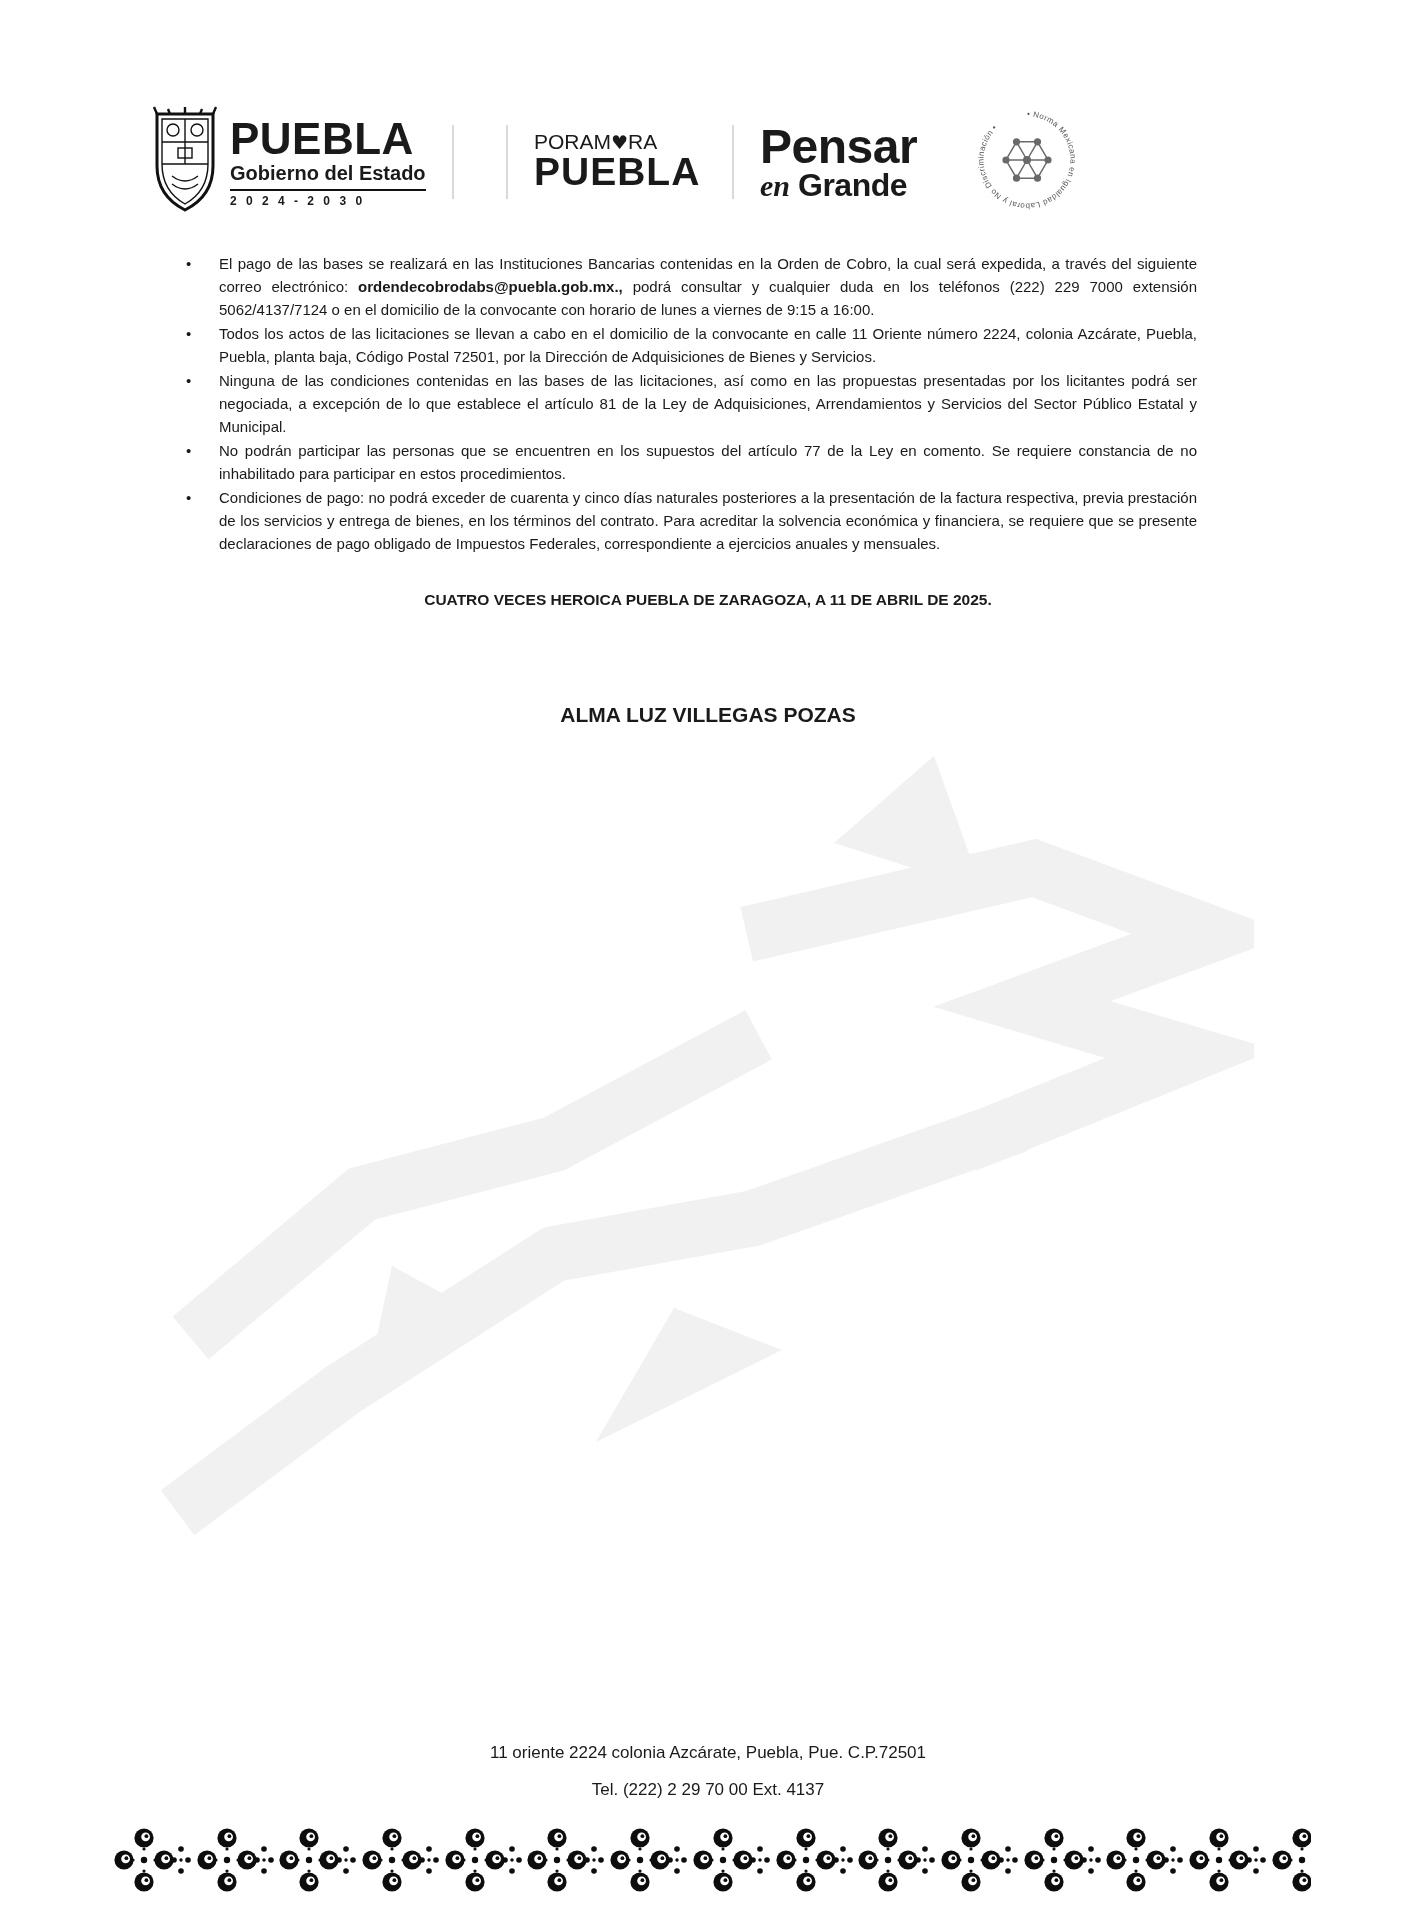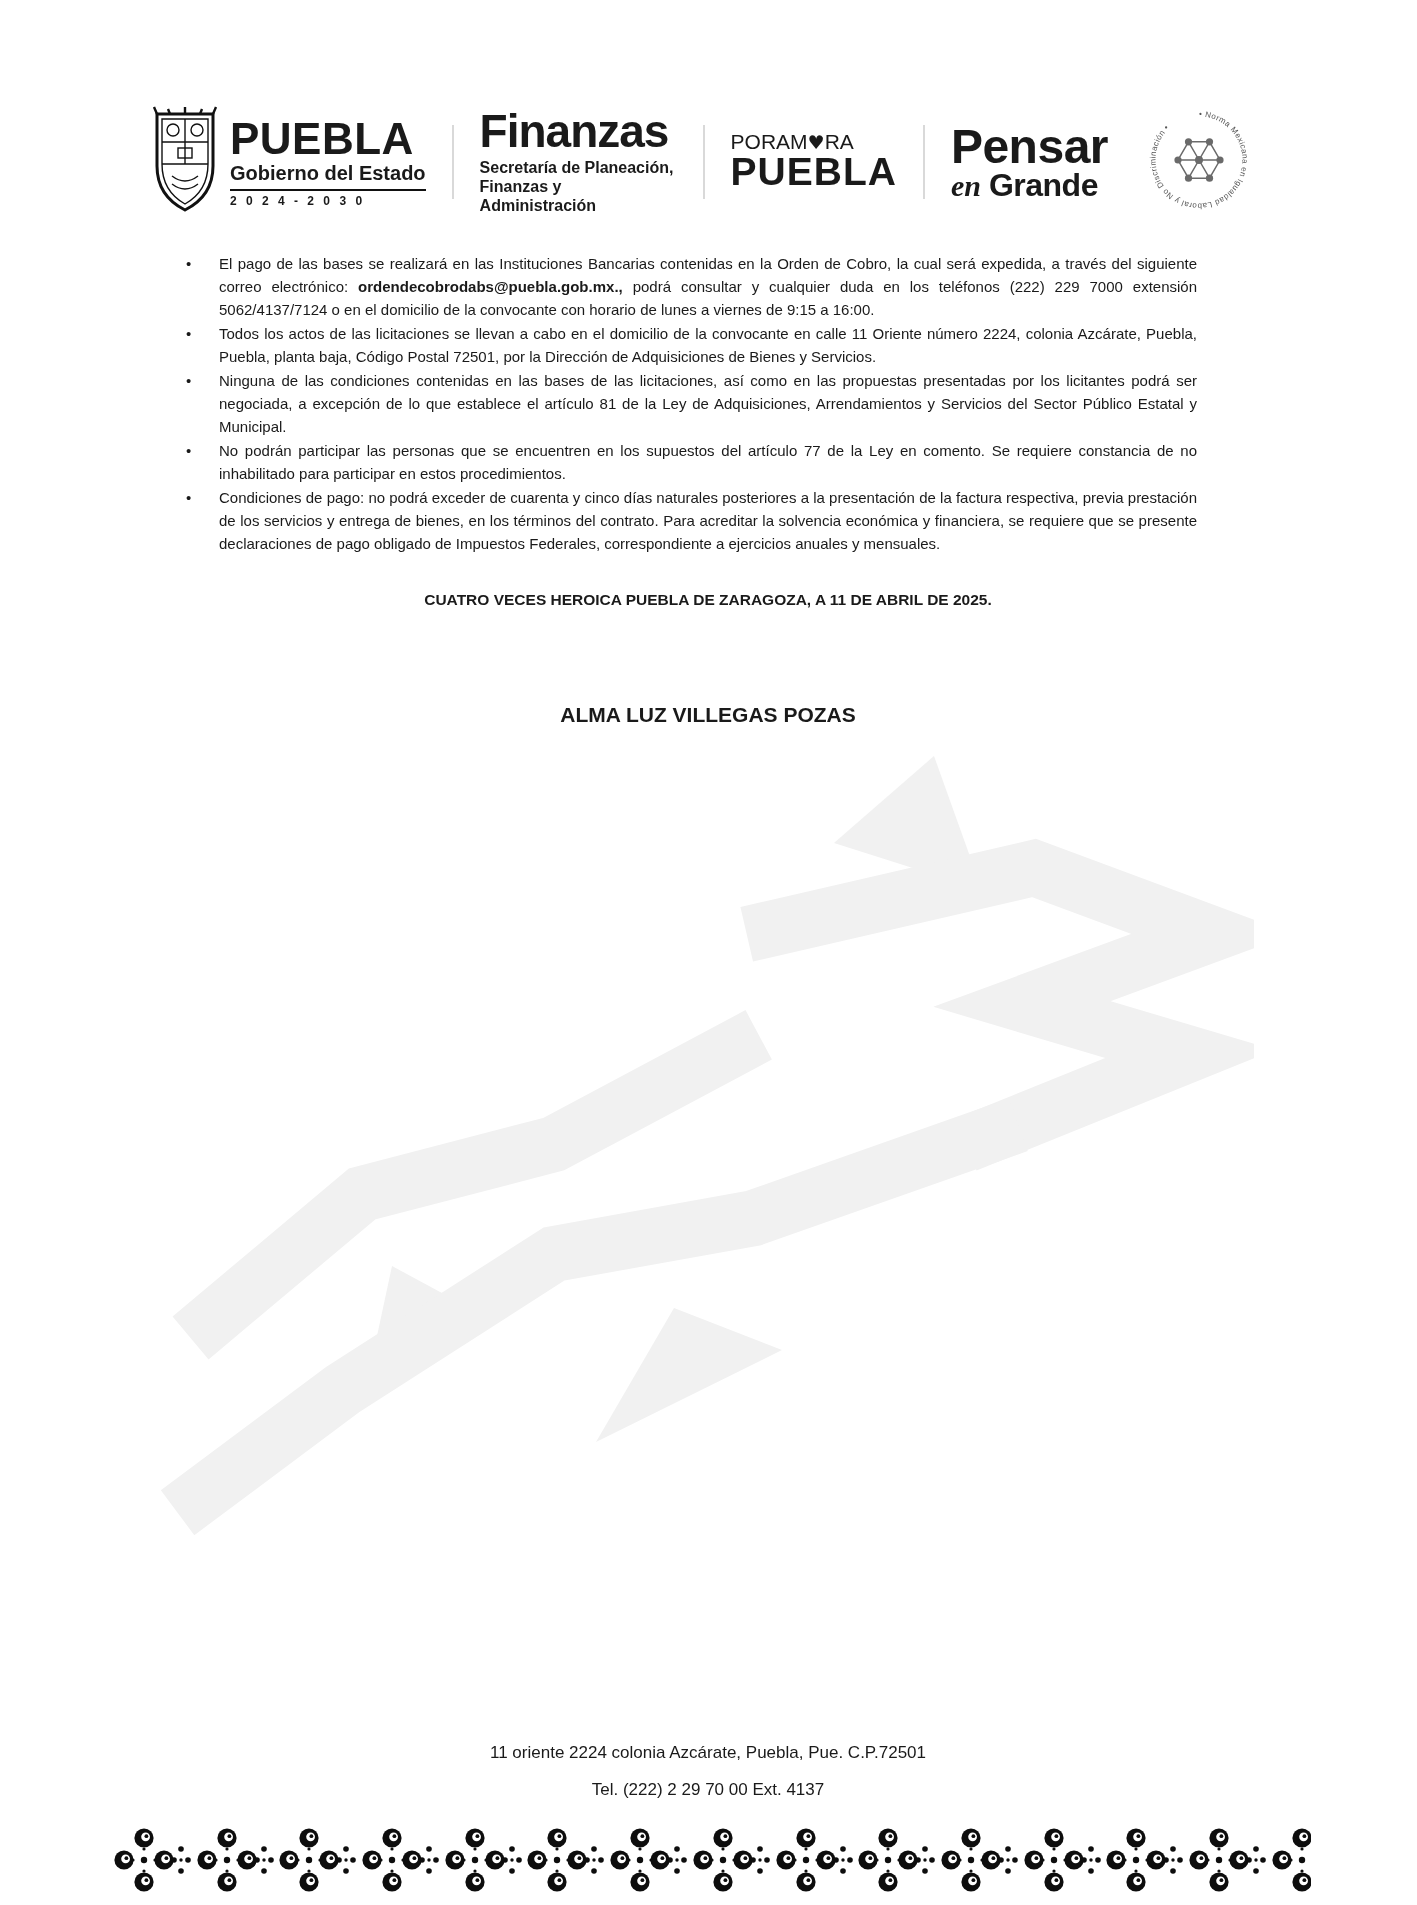--- a/index.html
+++ b/index.html
@@ -10,21 +10,21 @@
     font-family:"Liberation Sans", sans-serif;
   }
   
   .header {
     position:absolute; top:92px; left:46px; width:1100px; height:140px;
     display:flex; align-items:center; z-index:2;
   }
   .crest { flex:0 0 66px; }
   .gov-block { margin-left:12px; width:196px; }
   .gov-title { font-size:44px; font-weight:900; letter-spacing:0.5px; line-height:1; }
-  .gov-sub { font-size:20px; font-weight:700; margin-top:1px; white-space:nowrap;text-align:center; }
+  .gov-sub { font-size:20px; font-weight:700; margin-top:1px; white-space:nowrap; }
   .gov-rule { height:2px; background:#111; margin:4px 0 3px; }
   .gov-years { font-size:12px; font-weight:700; letter-spacing:3px; white-space:nowrap; }
   .vdiv { width:2px; height:74px; background:#d9d9d9; margin:0 26px; flex:0 0 2px; }
   .fin-block { width:218px; }
   .fin-title { font-size:46px; font-weight:900; letter-spacing:-1px; line-height:1; }
   .fin-sub { font-size:16px; font-weight:700; line-height:1.18; }
   .amor-block { width:172px; text-align:left; }
   .amor-line1 { font-size:21px; line-height:1; white-space:nowrap; }
   .amor-line1 .thin { font-weight:400; }
   .amor-line1 .fat { font-weight:400; }
@@ -91,25 +91,20 @@
 
     <div class="gov-block">
       <div class="gov-title">PUEBLA</div>
       <div class="gov-sub">Gobierno del Estado</div>
       <div class="gov-rule"></div>
       <div class="gov-years">2 0 2 4  -  2 0 3 0</div>
     </div>
 
     <div class="vdiv"></div>
 
-    <div class="fin-block">
-      <div class="fin-title">Finanzas</div>
-      <div class="fin-sub" style="margin-top:5px">Secretaría de Planeación,</div>
-      <div class="fin-sub">Finanzas y Administración</div>
-    </div>
 
     <div class="vdiv"></div>
 
     <div class="amor-block">
       <div class="amor-line1"><span class="thin">POR</span><span class="fat">AM</span><span class="heart">♥</span><span class="fat">R</span><span class="thin">A</span></div>
       <div class="amor-line2">PUEBLA</div>
     </div>
 
     <div class="vdiv"></div>
 

